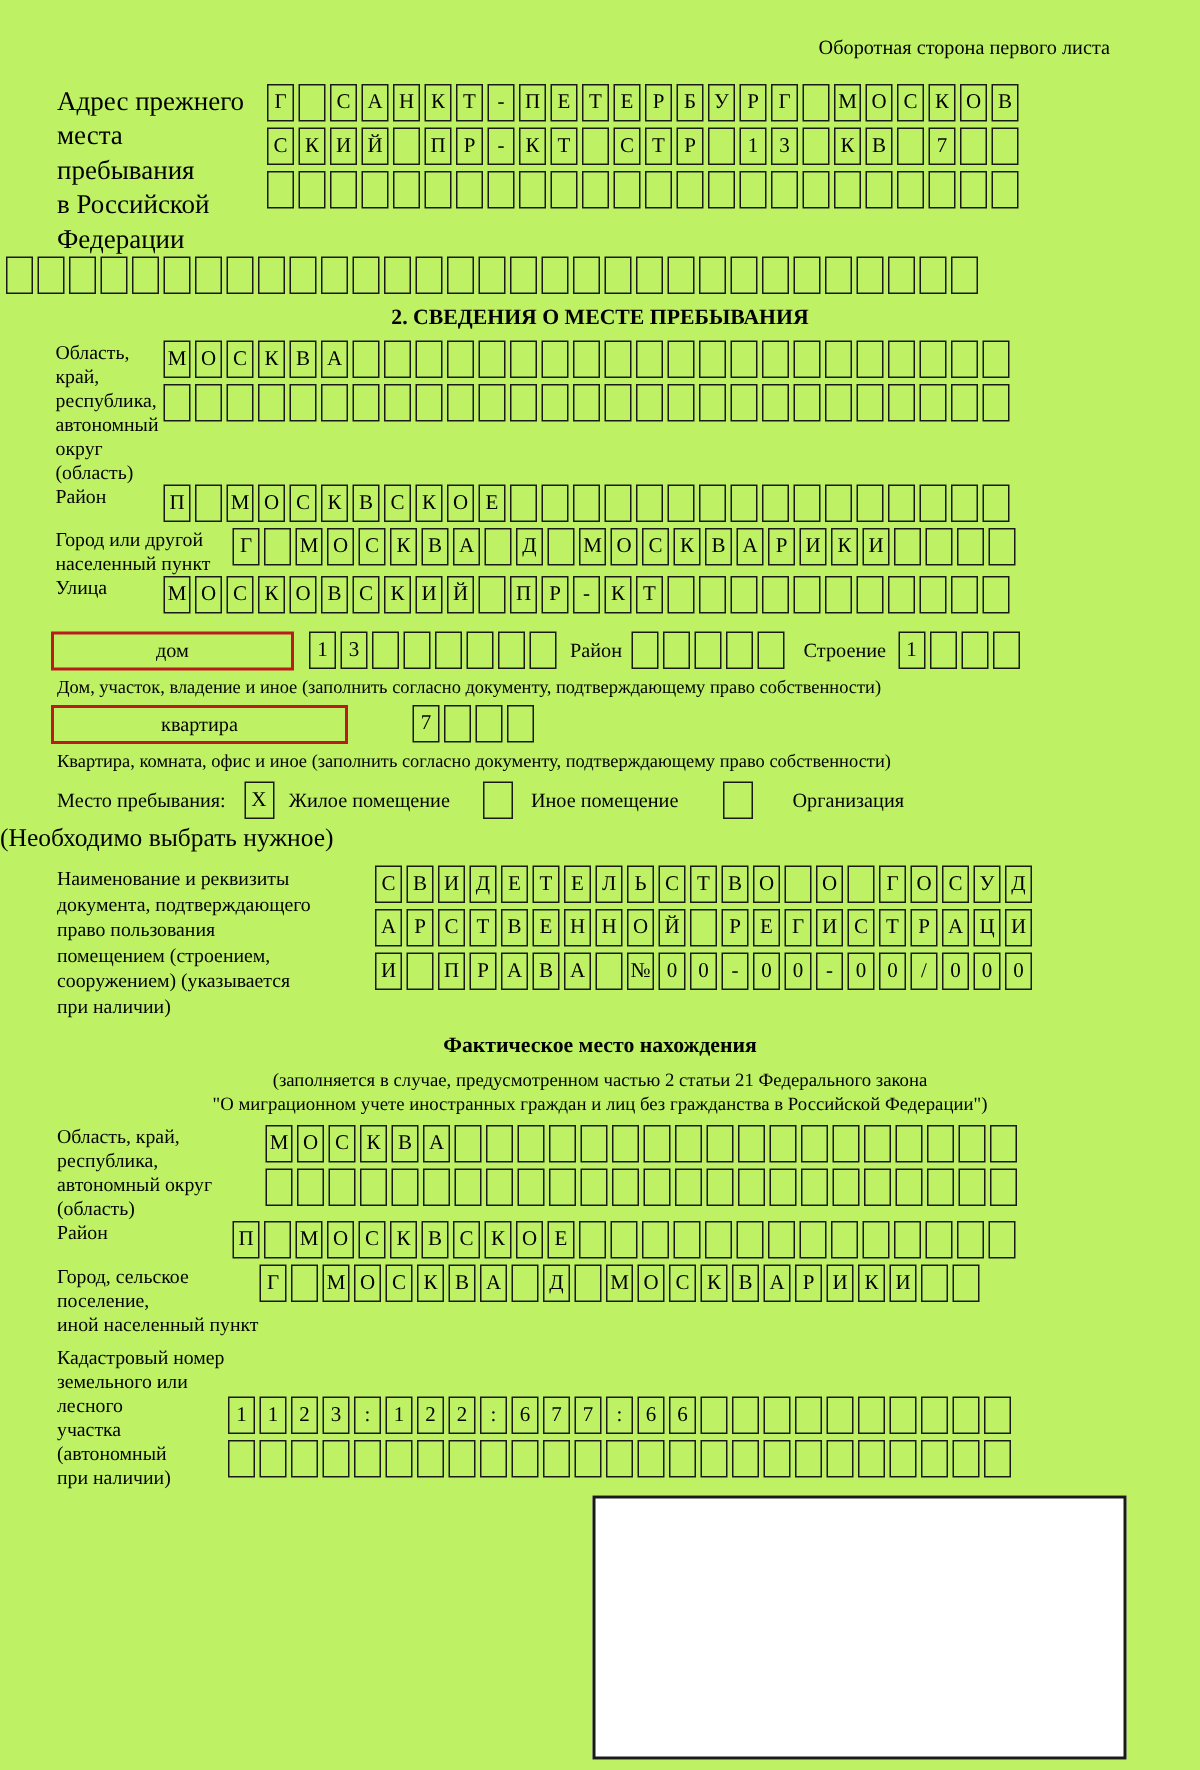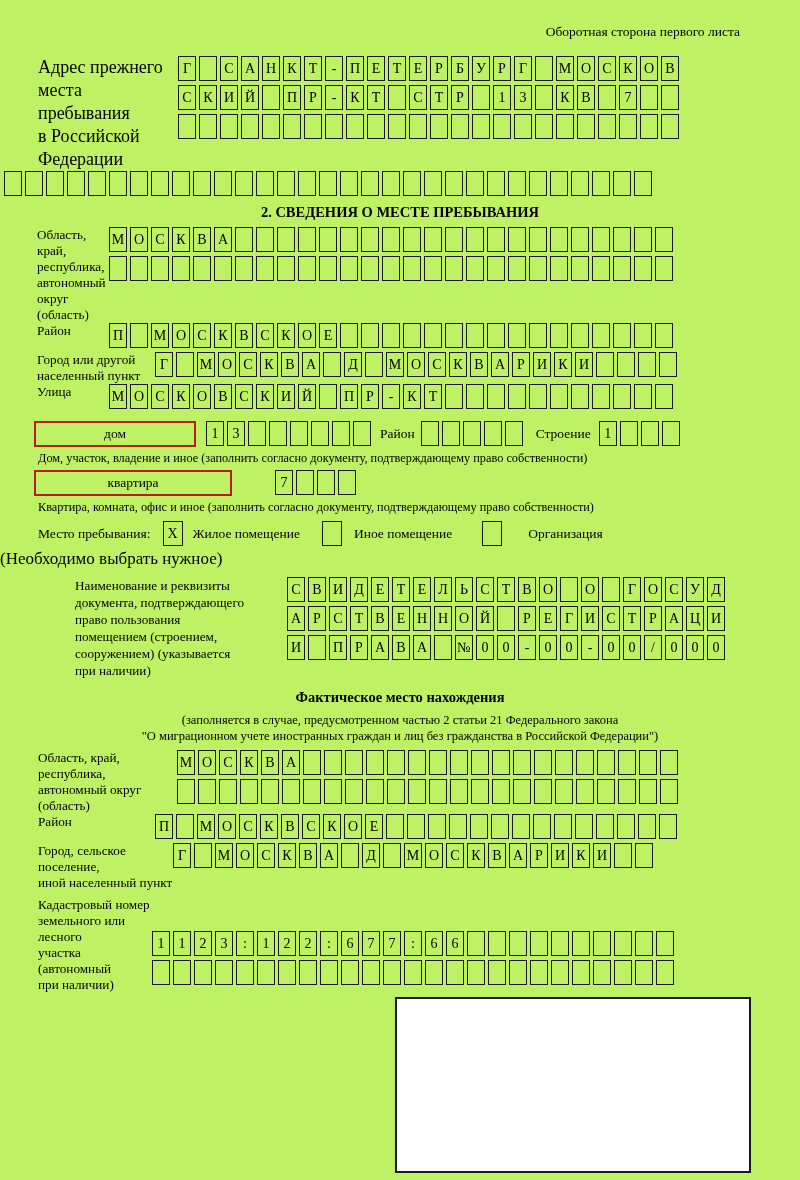--- a/index.html
+++ b/index.html
@@ -35,21 +35,21 @@
   .checkbox { width: 20px; }
   .caption { font-size: 12.3px; text-align: center; margin-top: 2px; }
   .caption-left { font-size: 12.3px; margin-left: 38px; margin-top: 1px; }
   .heading { font-size: 14.5px; font-weight: bold; text-align: center; margin-top: 7px; margin-bottom: 6px; }
   .widebox {
     border: 2px solid #b91c1c; height: 26px;
     display: flex; align-items: center; justify-content: center;
     font-size: 13.5px; flex: 0 0 auto;
   }
   .inline-label { font-size: 13.5px; line-height: 26px; }
-  .mt4 { margin-top: 4px; } .mt6 { margin-top: 6px; } .mt8 { margin-top: 8px; margin-left: 37px; } .mt10 { margin-top: 10px; }
+  .mt4 { margin-top: 4px; } .mt6 { margin-top: 6px; } .mt8 { margin-top: 8px; } .mt10 { margin-top: 10px; }
   .place-row { margin-left: 38px; margin-top: 6px; display: flex; align-items: center; font-size: 13.5px; }
   .place-caption { width: 680px; text-align: left; font-size: 17px; margin-top: 3px; }
   .fact-caption { text-align: center; font-size: 12.5px; line-height: 16px; white-space: pre-line; margin-top: 2px; }
   .kadastr-rows { margin-top: 34px; }
   .stamp-box {
     width: 356px; height: 176px; border: 2px solid #1a1a1a;
     margin-left: 395px; margin-top: 4px; background: #fff;
   }
   .stamp-caption {
     margin-left: 350px; margin-top: 8px; width: 420px;

